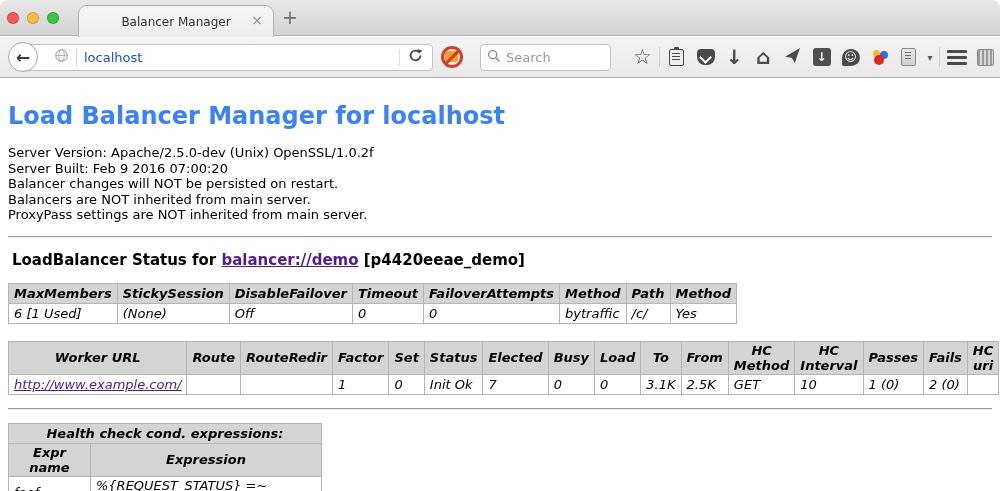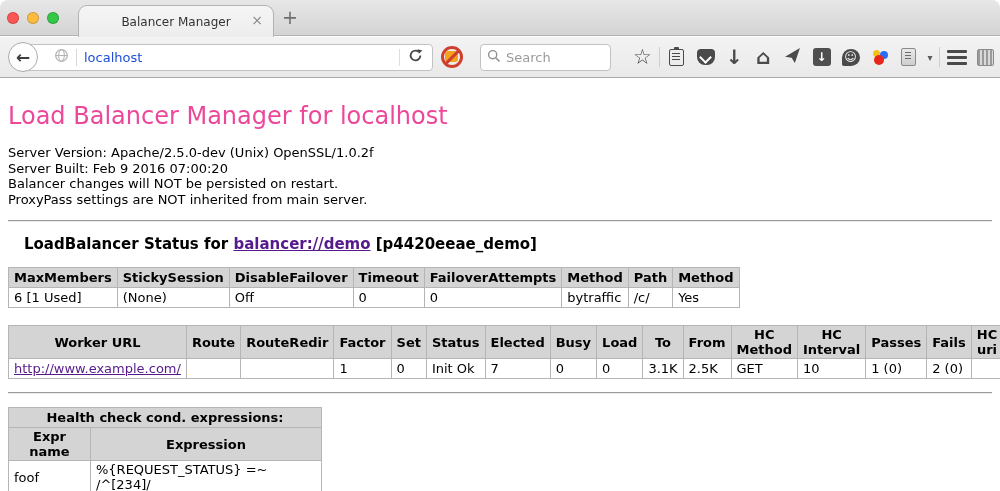--- a/index.html
+++ b/index.html
@@ -72,28 +72,28 @@
                    background:repeating-linear-gradient(#6a6a6a 0 1.4px, transparent 1.4px 3px); }
   .caret { font-size:10px; color:#5c5c5c; width:14px; text-align:center; }
   .hamburger { width:20px; display:flex; flex-direction:column; gap:3px; }
   .hamburger span { display:block; height:3px; background:#4a4a4a; border-radius:1px; }
   .gridicon { width:17px; height:17px; border:1.5px solid #8a8a8a; border-radius:2px; background:
       repeating-linear-gradient(90deg,#9a9a9a 0 2px, #d9d9d9 2px 4px),
       repeating-linear-gradient(#9a9a9a 0 2px, #d9d9d9 2px 4px); }
 
   
   .content { position:absolute; top:78px; left:0; width:1000px; height:413px; background:#fff; padding:0 8px; overflow:hidden; }
-  h1 { font-size:24px; font-weight:normal; color:#ec4899; margin:24px 0 15px 0; letter-spacing:0; }
+  h1 { font-size:24px; font-weight:bold; color:#3b82f6; margin:24px 0 15px 0; letter-spacing:0; }
   .info-line { font-size:13px; line-height:15.5px; color:#000; }
   hr.rule { border:none; border-top:1px solid #9a9a9a; border-bottom:1px solid #ebebeb; height:0; margin:13px 0; }
-  h3 { font-size:15px; font-weight:bold; margin:0 0 14px 16px; }
+  h3 { font-size:15px; font-weight:bold; margin:0 0 14px 4px; }
   a.plink { color:#551a8b; text-decoration:underline; }
   table { border-collapse:collapse; font-size:13px; background:#fff; margin-left:0; }
   table, th, td { border:1px solid #b5b5b5; }
-  table { border-color:#8d8d8d; }
+  table { border-color:#8d8d8d;font-style:italic; }
   th { background:#d4d4d4; font-weight:bold; padding:1px 5px; height:20px; }
   td { padding:1px 5px; height:20px; text-align:left; }
   td.left { text-align:left; }
   #t1 { width:618px; margin-bottom:17px; }
   #t2 { width:963px; }
   #t2 th:first-child { width:168px; }
   #t3 { width:314px; }
   #t3 td:first-child, #t3 th:first-child { width:82px;margin-top:20px; }
 </style>
 </head>
@@ -209,20 +209,21 @@
         </span>
     </div>
   </div>
 
   <div class="content">
     <h1>Load Balancer Manager for localhost</h1>
 
     <div class="info-line">Server Version: Apache/2.5.0-dev (Unix) OpenSSL/1.0.2f</div>
     <div class="info-line">Server Built: Feb 9 2016 07:00:20</div>
     <div class="info-line">Balancer changes will NOT be persisted on restart.</div>
+    <div class="info-line">Balancers are NOT inherited from main server.</div>
     <div class="info-line">ProxyPass settings are NOT inherited from main server.</div>
 
     <hr class="rule">
 
     <h3><span>LoadBalancer Status for </span><a href="#" class="plink">balancer://demo</a><span> [p4420eeae_demo]</span></h3>
 
     <table id="t1">
       <tbody>
           <tr>
         <th>MaxMembers</th>

